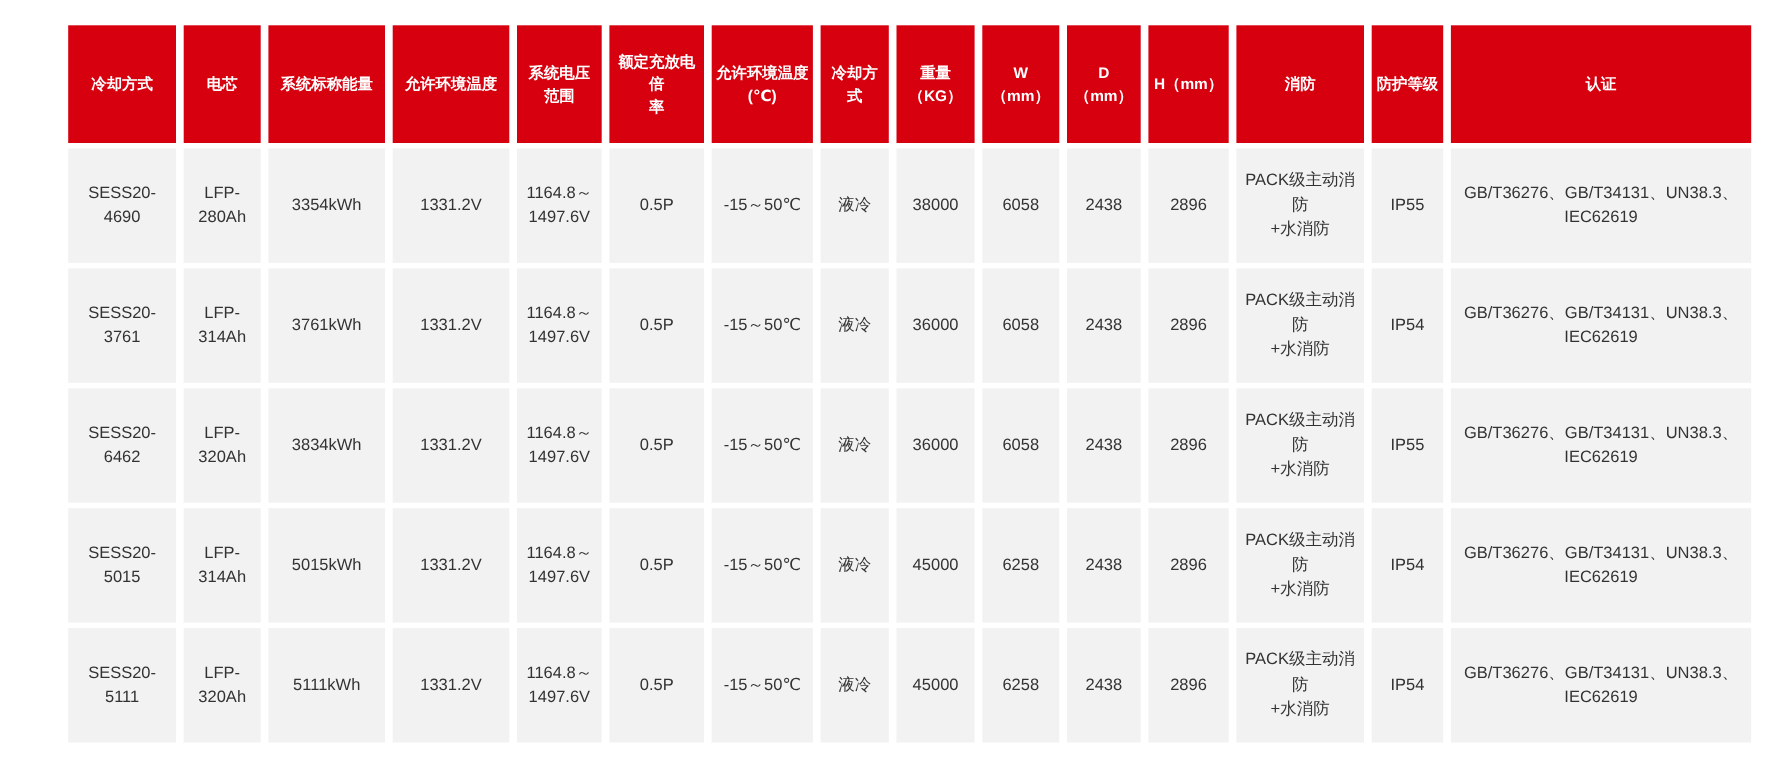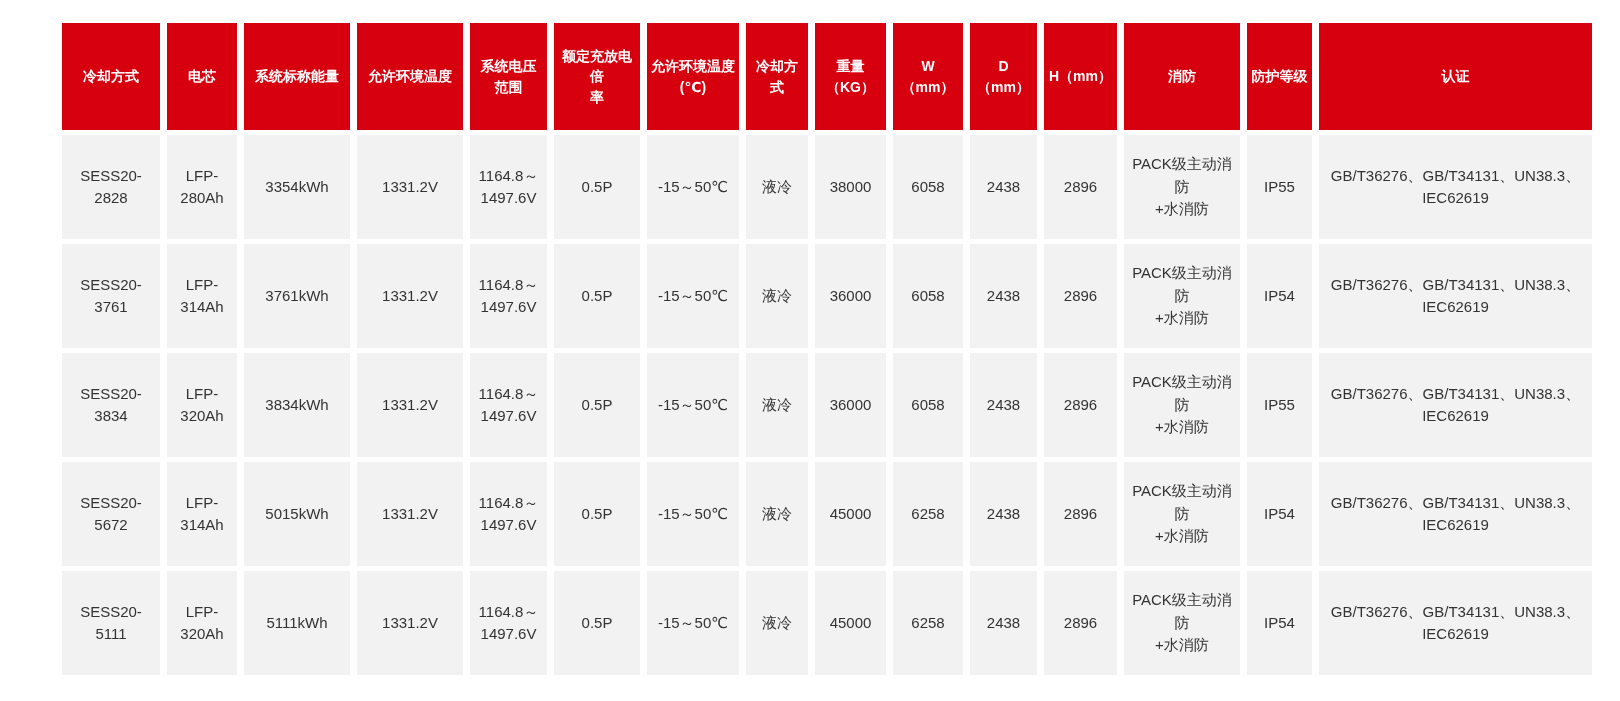--- a/index.html
+++ b/index.html
@@ -81,21 +81,21 @@
         <th>W（mm）</th>
         <th>D（mm）</th>
         <th>H（mm）</th>
         <th>消防</th>
         <th>防护等级</th>
         <th>认证</th>
       </tr>
   </thead>
   <tbody id="table-body">
       <tr>
-        <td>SESS20-2828</td>
+        <td>SESS20-4690</td>
         <td>LFP-280Ah</td>
         <td>3354kWh</td>
         <td>1331.2V</td>
         <td>1164.8～
 1497.6V</td>
         <td>0.5P</td>
         <td>-15～50℃</td>
         <td>液冷</td>
         <td>38000</td>
         <td>6058</td>
@@ -121,41 +121,41 @@
         <td>6058</td>
         <td>2438</td>
         <td>2896</td>
         <td>PACK级主动消防
 +水消防</td>
         <td>IP54</td>
         <td>GB/T36276、GB/T34131、UN38.3、
 IEC62619</td>
       </tr>
       <tr>
-        <td>SESS20-3834</td>
+        <td>SESS20-6462</td>
         <td>LFP-320Ah</td>
         <td>3834kWh</td>
         <td>1331.2V</td>
         <td>1164.8～
 1497.6V</td>
         <td>0.5P</td>
         <td>-15～50℃</td>
         <td>液冷</td>
         <td>36000</td>
         <td>6058</td>
         <td>2438</td>
         <td>2896</td>
         <td>PACK级主动消防
 +水消防</td>
         <td>IP55</td>
         <td>GB/T36276、GB/T34131、UN38.3、
 IEC62619</td>
       </tr>
       <tr>
-        <td>SESS20-5672</td>
+        <td>SESS20-5015</td>
         <td>LFP-314Ah</td>
         <td>5015kWh</td>
         <td>1331.2V</td>
         <td>1164.8～
 1497.6V</td>
         <td>0.5P</td>
         <td>-15～50℃</td>
         <td>液冷</td>
         <td>45000</td>
         <td>6258</td>

